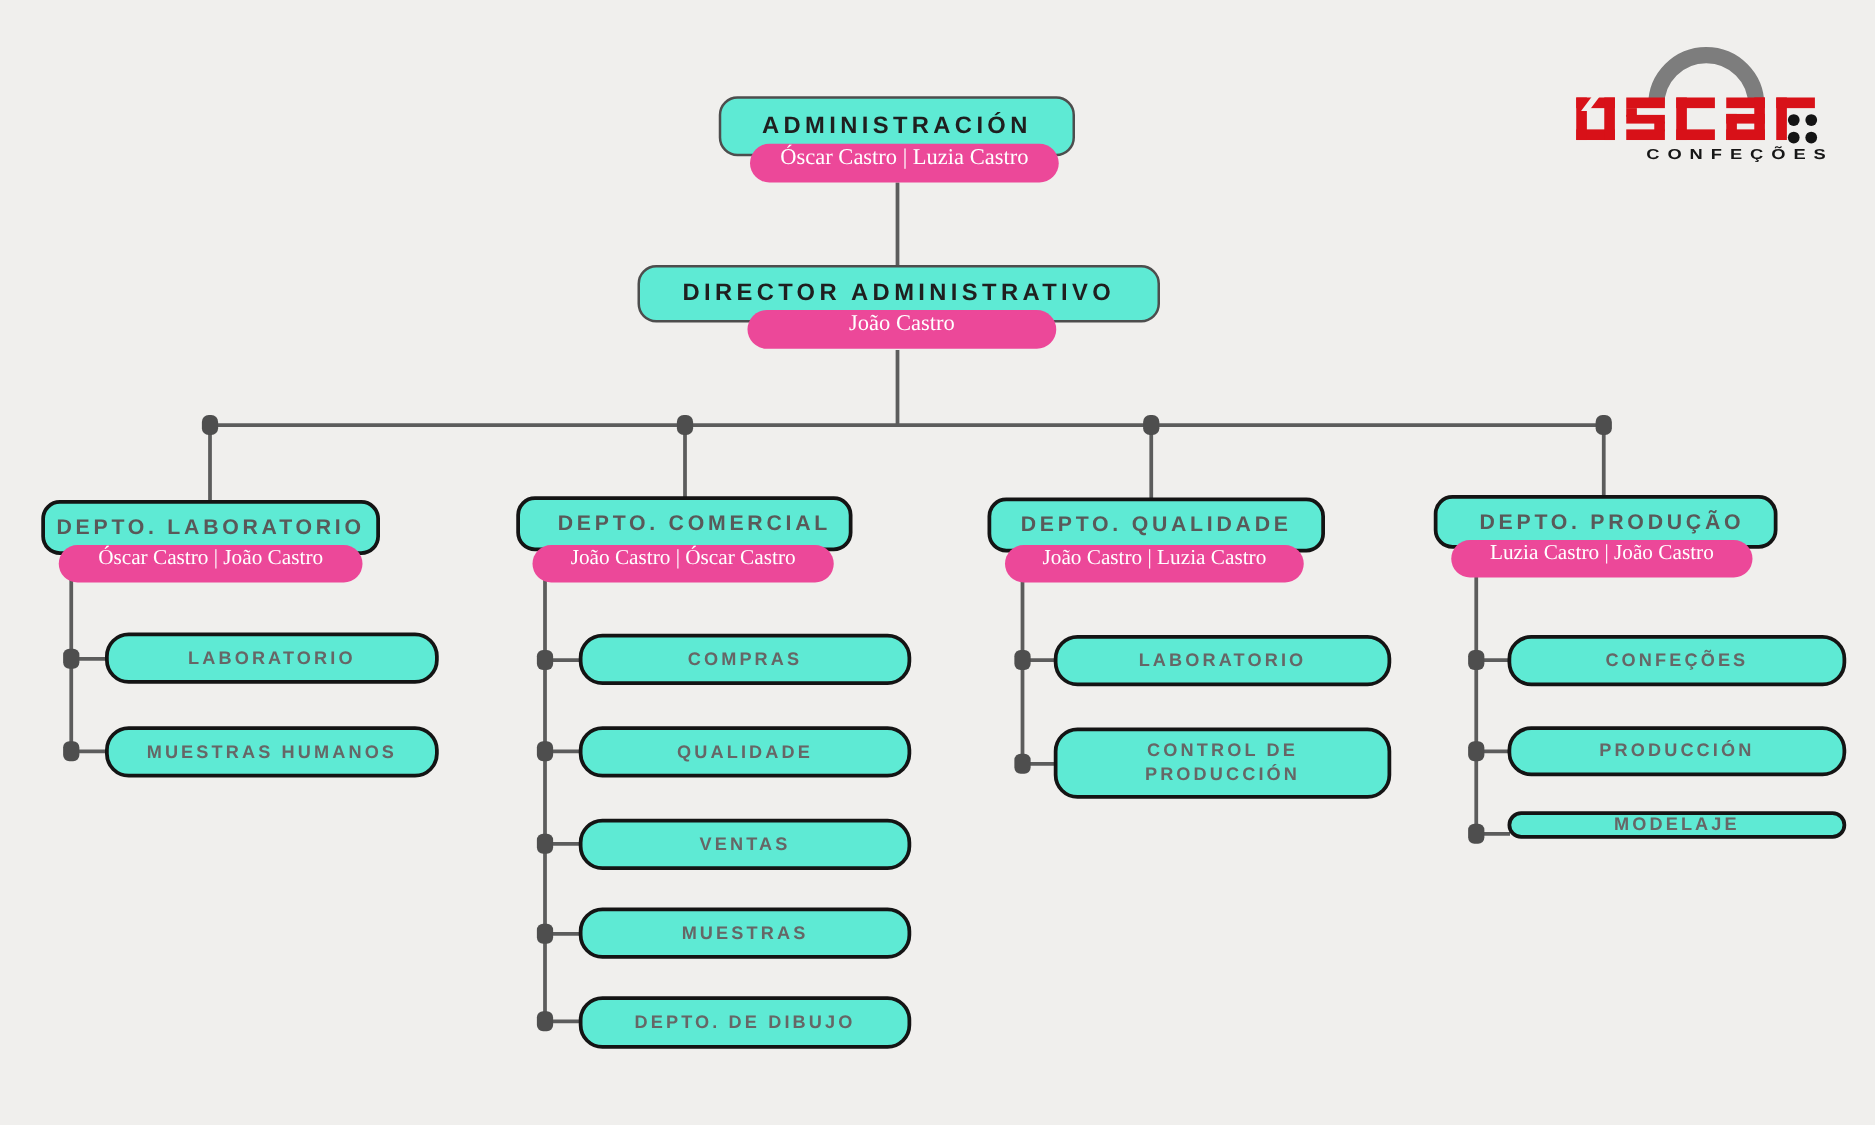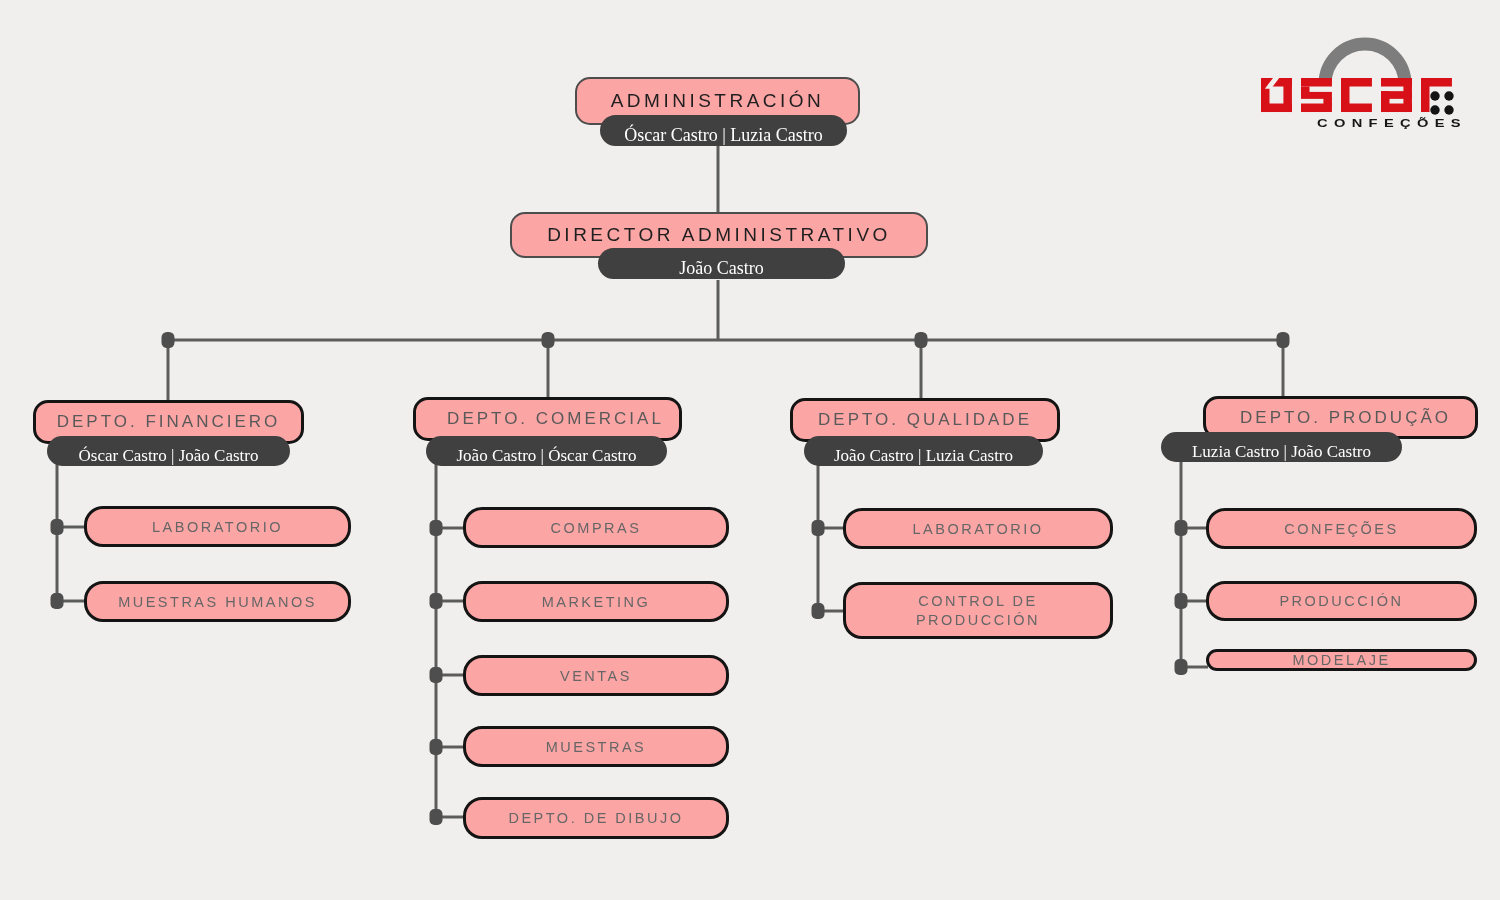--- a/index.html
+++ b/index.html
@@ -2,40 +2,40 @@
 <html><head>
 <meta charset="utf-8">
 <style>
   html,body{margin:0;padding:0;background:#f0efed;}
   .stage{
     position:relative;width:1500px;height:900px;background:#f0efed;overflow:hidden;
     font-family:"Liberation Sans","DejaVu Sans",sans-serif;
   }
   .connectors{position:absolute;left:0;top:0;z-index:0;}
   .box{
-    position:absolute;background:#fca5a5;box-sizing:border-box;z-index:2;
+    position:absolute;background:#5eead4;box-sizing:border-box;z-index:2;
     display:flex;align-items:center;justify-content:center;text-align:center;
-    font-weight:400;white-space:nowrap;
+    font-weight:700;white-space:nowrap;
   }
   .box--top{
     border:2px solid #4d4d4d;border-radius:15px;
     font-size:19px;letter-spacing:3.5px;color:#1f1f1f;
   }
   .box--dept{
     border:3px solid #141414;border-radius:15px;
     font-size:17px;letter-spacing:3px;color:#595959;
   }
   .box--sub{
     border:3px solid #141414;border-radius:19px;
     font-size:14.5px;letter-spacing:2.5px;color:#666666;
   }
   .box--sub .wrap{white-space:normal;max-width:178px;line-height:1.3;}
   .badge{
-    position:absolute;background:#404040;border-radius:16px;color:#ffffff;z-index:3;
-    display:flex;align-items:flex-end;justify-content:center;white-space:nowrap;
+    position:absolute;background:#ec4899;border-radius:16px;color:#ffffff;z-index:3;
+    display:flex;align-items:flex-start;justify-content:center;white-space:nowrap;
     font-family:"Liberation Serif","DejaVu Serif",serif;font-size:18px;
   }
   .badge--sm{font-size:17px;}
   .logo{position:absolute;left:1253px;top:30px;z-index:2;}
 </style>
 </head>
 <body>
 
 <div class="stage">
 
@@ -148,21 +148,21 @@
     </div>
 
   <div class="box box--top" style="left:510px;top:212px;width:418px;height:46px;">
       <span>DIRECTOR ADMINISTRATIVO</span>
     </div>
   <div class="badge" style="left:598px;top:248px;width:247px;height:31px;">
       <span>João Castro</span>
     </div>
 
   <div class="box box--dept" style="left:33px;top:400px;width:271px;height:44px;">
-      <span>DEPTO. FINANCIERO</span>
+      <span>DEPTO. LABORATORIO</span>
     </div>
   <div class="badge badge--sm" style="left:47px;top:436px;width:243px;height:30px;">
       <span>Óscar Castro | João Castro</span>
     </div>
   <div class="box box--sub" style="left:84px;top:506px;width:267px;height:41px;">
       <span>LABORATORIO</span>
     </div>
   <div class="box box--sub" style="left:84px;top:581px;width:267px;height:41px;">
       <span>MUESTRAS HUMANOS</span>
     </div>
@@ -170,21 +170,21 @@
   <div class="box box--dept" style="left:413px;top:397px;width:269px;height:44px;padding-left:16px;">
       <span>DEPTO. COMERCIAL</span>
     </div>
   <div class="badge badge--sm" style="left:426px;top:436px;width:241px;height:30px;">
       <span>João Castro | Óscar Castro</span>
     </div>
   <div class="box box--sub" style="left:463px;top:507px;width:266px;height:41px;">
       <span>COMPRAS</span>
     </div>
   <div class="box box--sub" style="left:463px;top:581px;width:266px;height:41px;">
-      <span>MARKETING</span>
+      <span>QUALIDADE</span>
     </div>
   <div class="box box--sub" style="left:463px;top:655px;width:266px;height:41px;">
       <span>VENTAS</span>
     </div>
   <div class="box box--sub" style="left:463px;top:726px;width:266px;height:41px;">
       <span>MUESTRAS</span>
     </div>
   <div class="box box--sub" style="left:463px;top:797px;width:266px;height:42px;">
       <span>DEPTO. DE DIBUJO</span>
     </div>
@@ -195,21 +195,21 @@
   <div class="badge badge--sm" style="left:804px;top:436px;width:239px;height:30px;">
       <span>João Castro | Luzia Castro</span>
     </div>
   <div class="box box--sub" style="left:843px;top:508px;width:270px;height:41px;">
       <span>LABORATORIO</span>
     </div>
   <div class="box box--sub" style="left:843px;top:582px;width:270px;height:57px;">
       <span class="wrap">CONTROL DE PRODUCCIÓN</span>
     </div>
 
-  <div class="box box--dept" style="left:1203px;top:396px;width:275px;height:43px;padding-left:10px;">
+  <div class="box box--dept" style="left:1147px;top:396px;width:275px;height:43px;padding-left:10px;">
       <span>DEPTO. PRODUÇÃO</span>
     </div>
   <div class="badge badge--sm" style="left:1161px;top:432px;width:241px;height:30px;">
       <span>Luzia Castro | João Castro</span>
     </div>
   <div class="box box--sub" style="left:1206px;top:508px;width:271px;height:41px;">
       <span>CONFEÇÕES</span>
     </div>
   <div class="box box--sub" style="left:1206px;top:581px;width:271px;height:40px;">
       <span>PRODUCCIÓN</span>

